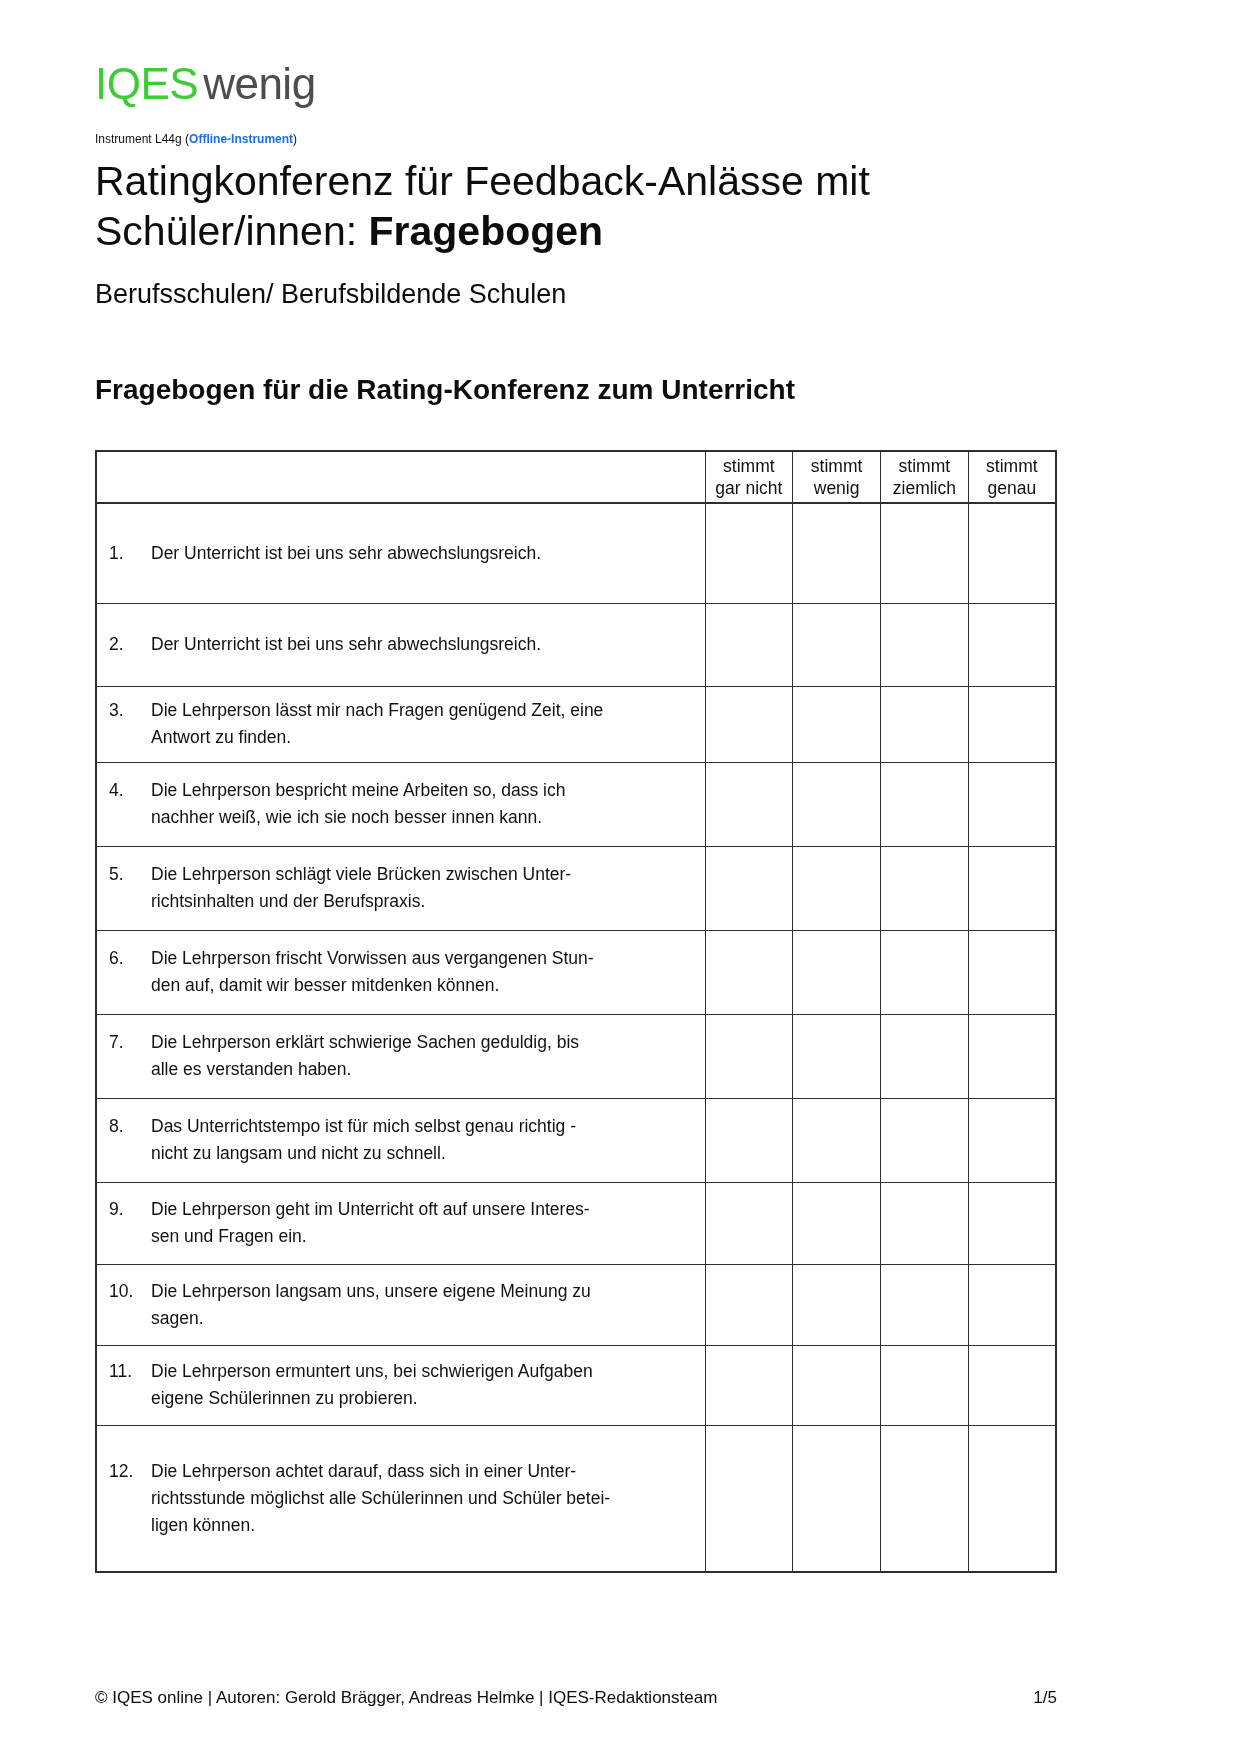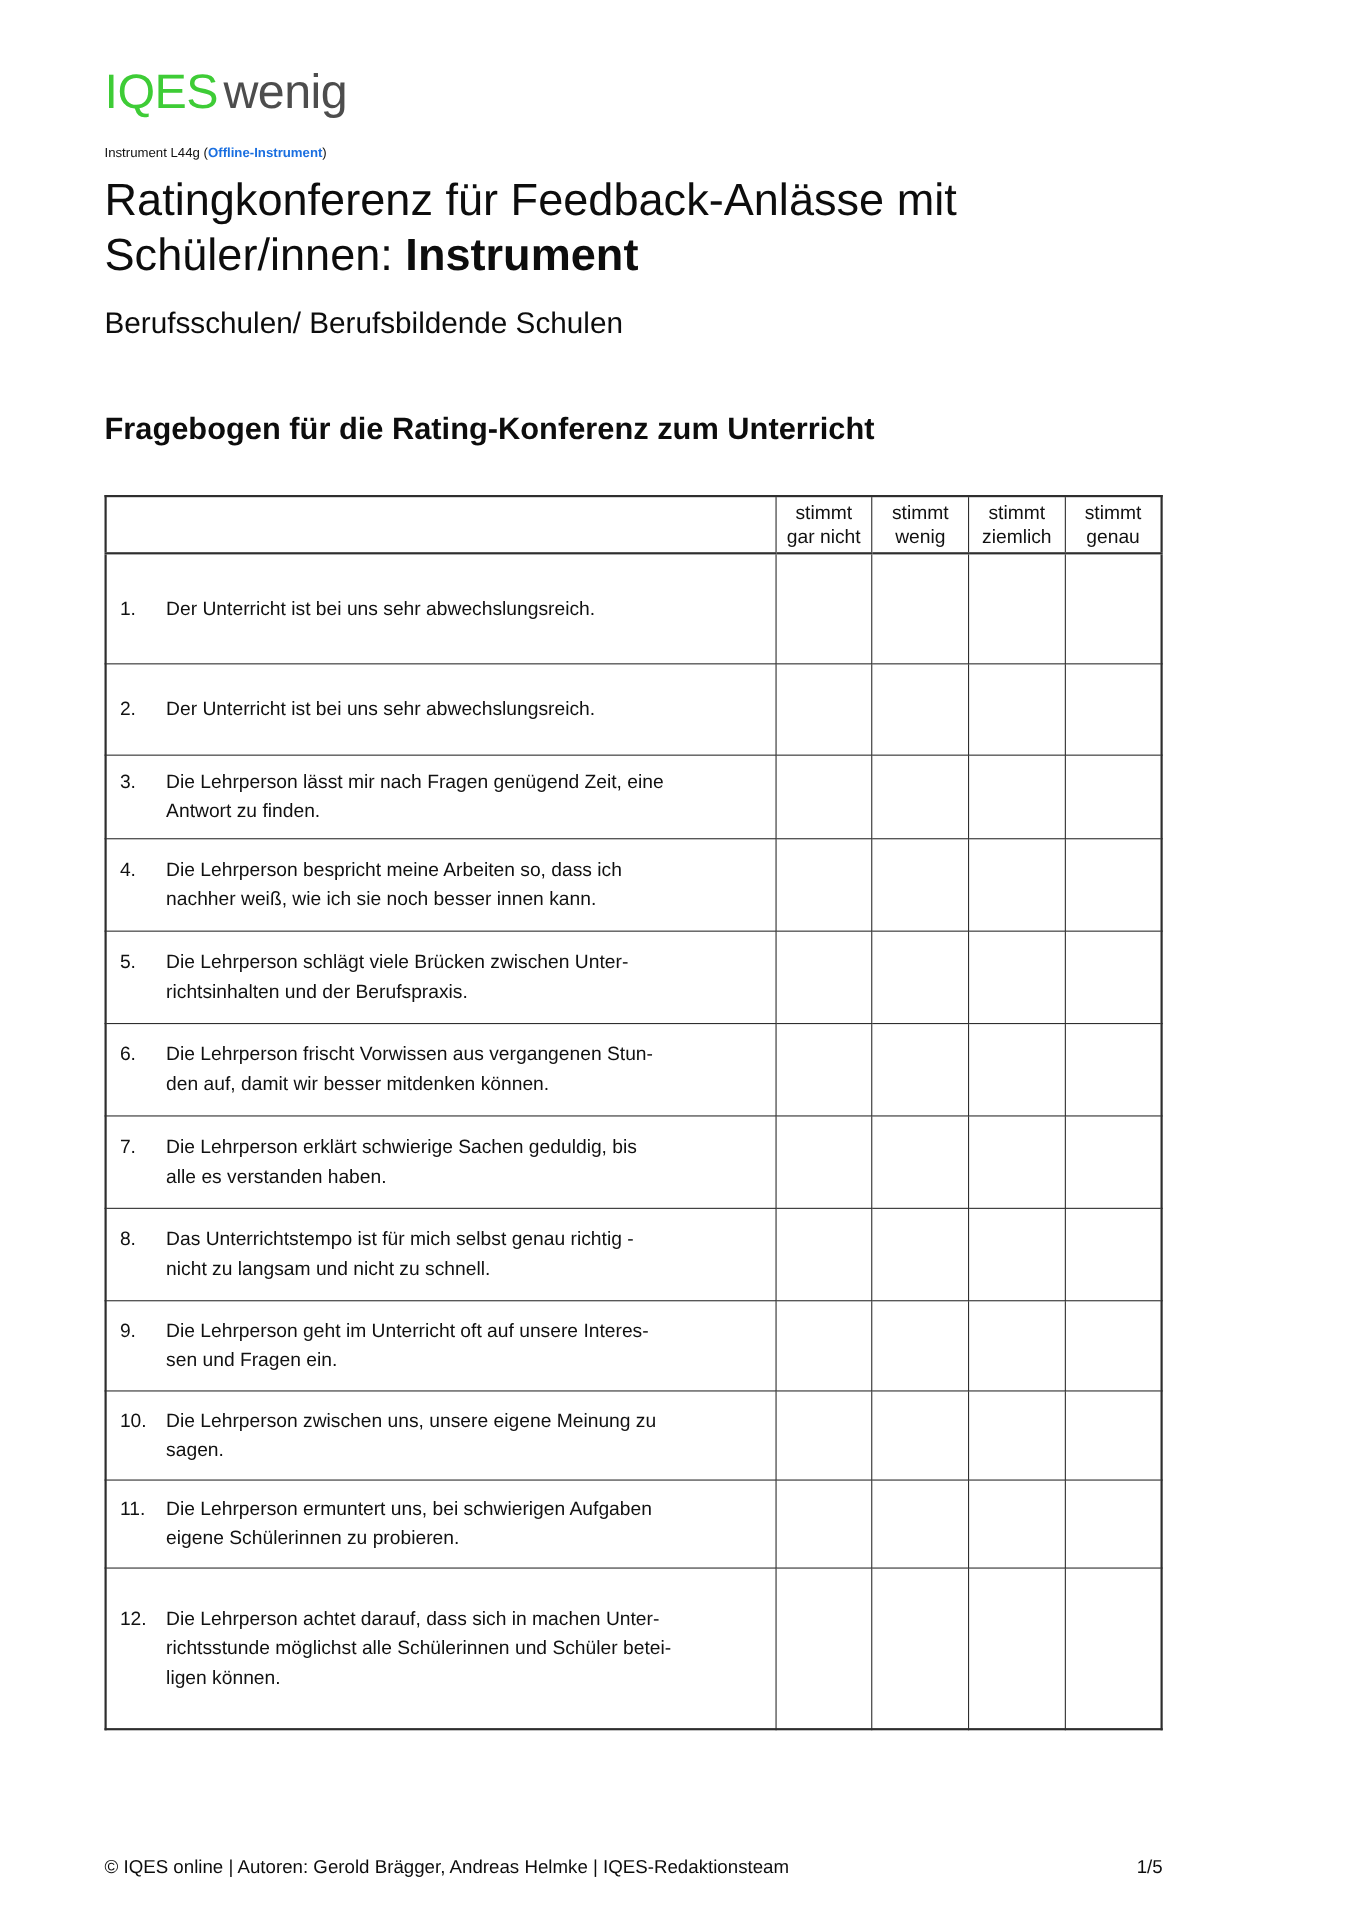--- a/index.html
+++ b/index.html
@@ -81,21 +81,21 @@
 
   <div class="logo">
     <span class="logo-green">IQES</span><span class="logo-gray">wenig</span>
   </div>
 
   <div class="meta">
     <span>Instrument L44g (</span><a class="offline-link">Offline-Instrument</a><span>)</span>
   </div>
 
   <h1 class="title">
-    <span>Ratingkonferenz für Feedback-Anlässe mit Schüler/innen: </span><strong>Instrument</strong>
+    <span>Ratingkonferenz für Feedback-Anlässe mit Schüler/innen: </span><strong>Fragebogen</strong>
   </h1>
 
   <div class="subtitle">Berufsschulen/ Berufsbildende Schulen</div>
 
   <h2 class="section-heading">Fragebogen für die Rating-Konferenz zum Unterricht</h2>
 
   <table class="questionnaire">
     <colgroup>
       <col class="q-col">
       <col>
@@ -229,21 +229,21 @@
           </td>
           <td class="answer-cell"></td>
           <td class="answer-cell"></td>
           <td class="answer-cell"></td>
           <td class="answer-cell"></td>
         </tr>
         <tr>
           <td class="q-cell">
             <div class="q-inner">
               <span class="q-num">10.</span>
-              <span class="q-text">Die Lehrperson zwischen uns, unsere eigene Meinung zu
+              <span class="q-text">Die Lehrperson langsam uns, unsere eigene Meinung zu
 sagen.</span>
             </div>
           </td>
           <td class="answer-cell"></td>
           <td class="answer-cell"></td>
           <td class="answer-cell"></td>
           <td class="answer-cell"></td>
         </tr>
         <tr>
           <td class="q-cell">
@@ -255,21 +255,21 @@
           </td>
           <td class="answer-cell"></td>
           <td class="answer-cell"></td>
           <td class="answer-cell"></td>
           <td class="answer-cell"></td>
         </tr>
         <tr>
           <td class="q-cell">
             <div class="q-inner">
               <span class="q-num">12.</span>
-              <span class="q-text">Die Lehrperson achtet darauf, dass sich in machen Unter-
+              <span class="q-text">Die Lehrperson achtet darauf, dass sich in einer Unter-
 richtsstunde möglichst alle Schülerinnen und Schüler betei-
 ligen können.</span>
             </div>
           </td>
           <td class="answer-cell"></td>
           <td class="answer-cell"></td>
           <td class="answer-cell"></td>
           <td class="answer-cell"></td>
         </tr>
       </tbody>

